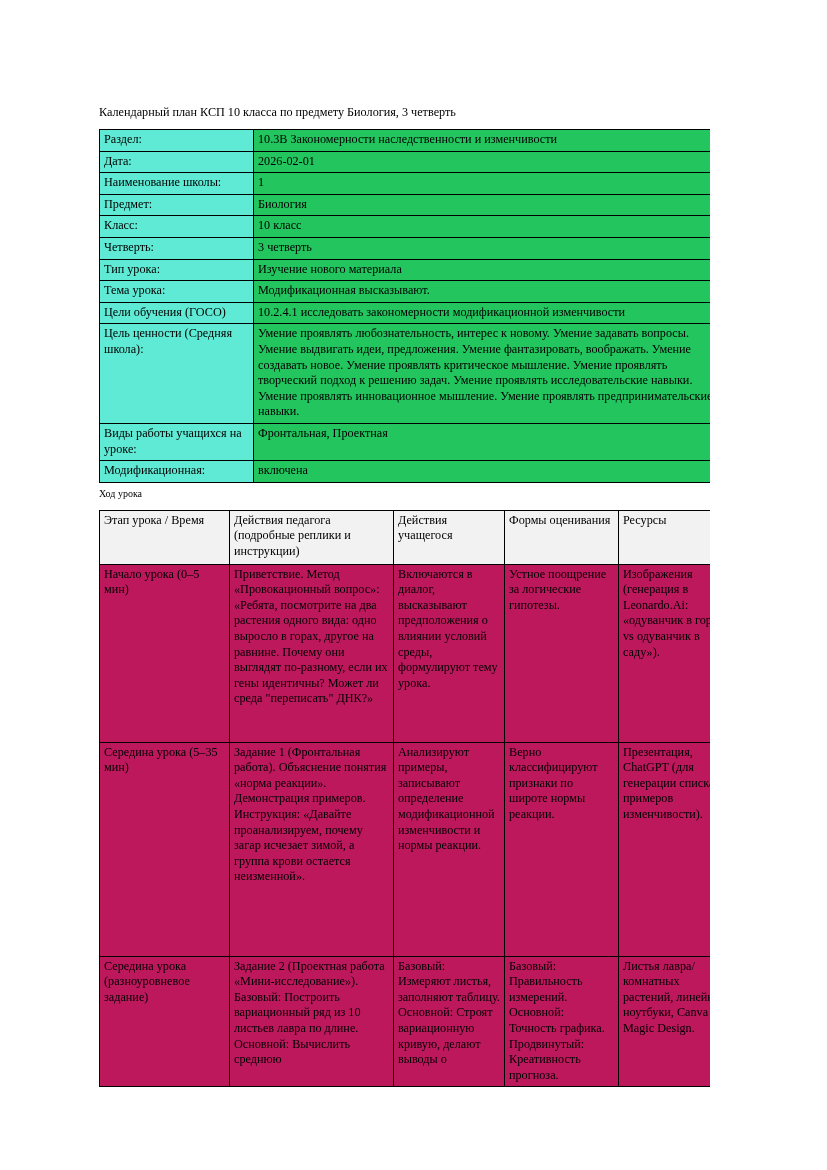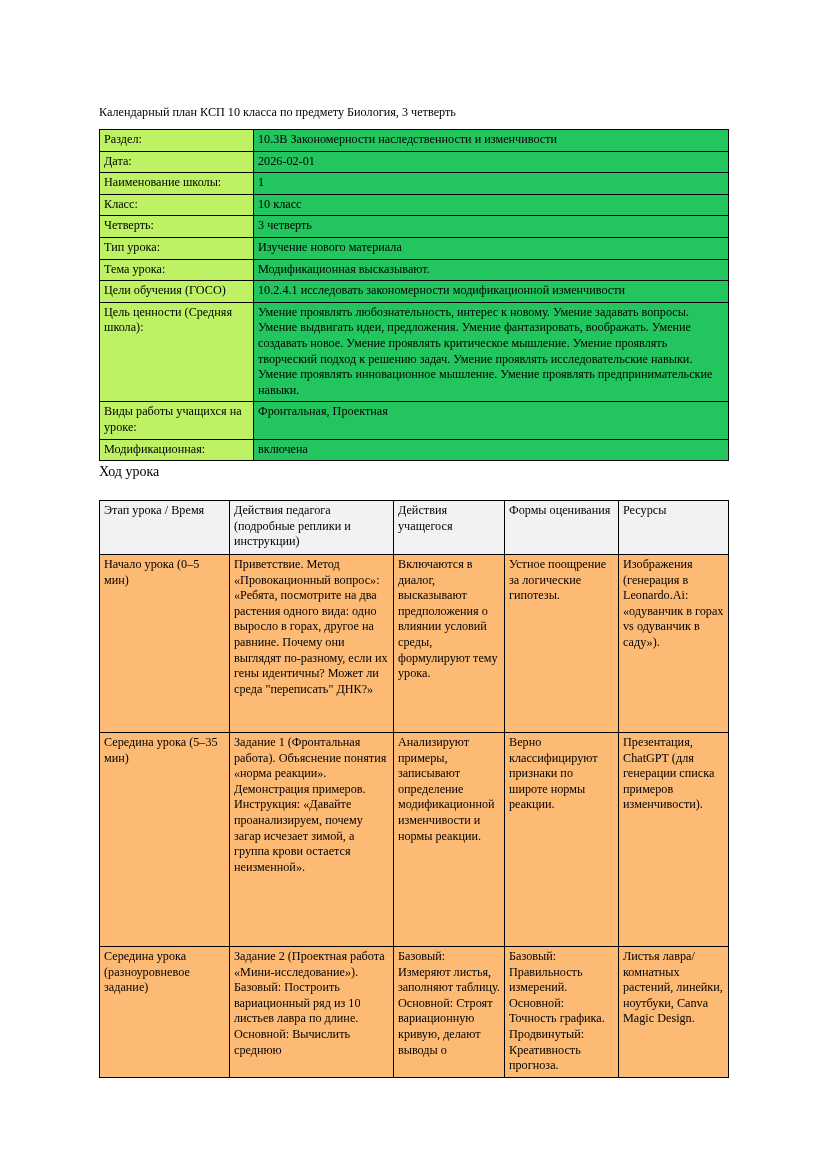--- a/index.html
+++ b/index.html
@@ -10,37 +10,37 @@
   }
   body {
     width: 827px;
     height: 1170px;
     font-family: "Liberation Serif", "DejaVu Serif", serif;
     color: #000000;
     -webkit-font-smoothing: antialiased;
   }
   .page {
     position: relative;
-    width: 827px;
+    width: 710px;
     height: 1170px;
     box-sizing: border-box;
     padding: 104px 92px 0 99px;
     background: #ffffff;
     overflow: hidden;
   }
   .doc-title {
     font-size: 12.2px;
     line-height: 16px;
     margin: 0 0 9px 0;
     white-space: nowrap;
   }
   .section-label {
-    font-size: 14px;
+    font-size: 10px;
     line-height: 16px;
-    margin: 3px 0 20px 0;
+    margin: 3px 0 8px 0;
   }
   table.doc-table {
     border-collapse: collapse;
     table-layout: fixed;
     width: 629px;
     border: 1px solid #000000;
   }
   table.doc-table td,
   table.doc-table th {
     border: 1px solid #000000;
@@ -51,37 +51,37 @@
     text-align: left;
     font-weight: normal;
     word-wrap: break-word;
     overflow-wrap: break-word;
     hyphens: none;
   }
   
   .t1 col.c-label { width: 154px; }
   .t1 col.c-value { width: 475px; }
   .t1 td.label-cell {
-    background: #bef264;
+    background: #5eead4;
   }
   .t1 td.value-cell {
     background: #22c55e;
   }
   
   .t2 { margin-top: 0; border-radius: 26px; }
   .t2 col.c1 { width: 130px; }
   .t2 col.c2 { width: 164px; }
   .t2 col.c3 { width: 111px; }
   .t2 col.c4 { width: 114px; }
   .t2 col.c5 { width: 110px; }
   .t2 thead td {
     background: #f2f2f2;
   }
   .t2 tbody td {
-    background: #fdba74;
+    background: #be185d;
   }
   .t2 .row-tall td { height: 172px; }
   .t2 .row-mid td  { height: 208px; }
   .t2 .row-last td { height: 124px; }
   .t2 thead td { height: 48px; }
 </style>
 </head>
 <body>
 
 <div class="page">
@@ -98,20 +98,24 @@
         <td class="label-cell">Раздел:</td>
         <td class="value-cell">10.3В Закономерности наследственности и изменчивости</td>
       </tr>
       <tr>
         <td class="label-cell">Дата:</td>
         <td class="value-cell">2026-02-01</td>
       </tr>
       <tr>
         <td class="label-cell">Наименование школы:</td>
         <td class="value-cell">1</td>
+      </tr>
+      <tr>
+        <td class="label-cell">Предмет:</td>
+        <td class="value-cell">Биология</td>
       </tr>
       <tr>
         <td class="label-cell">Класс:</td>
         <td class="value-cell">10 класс</td>
       </tr>
       <tr>
         <td class="label-cell">Четверть:</td>
         <td class="value-cell">3 четверть</td>
       </tr>
       <tr>

